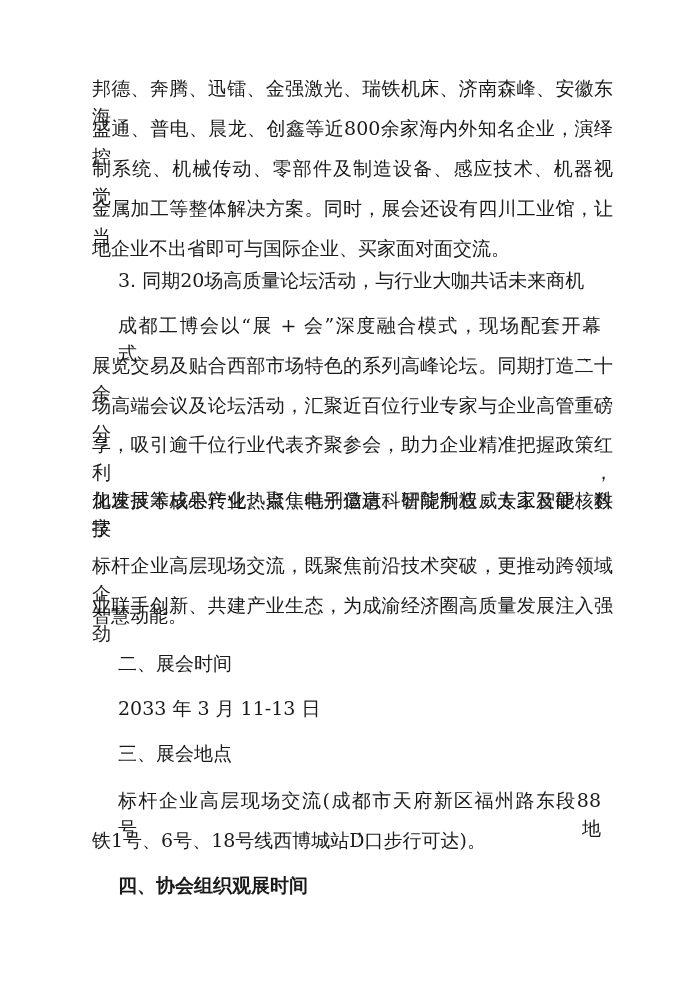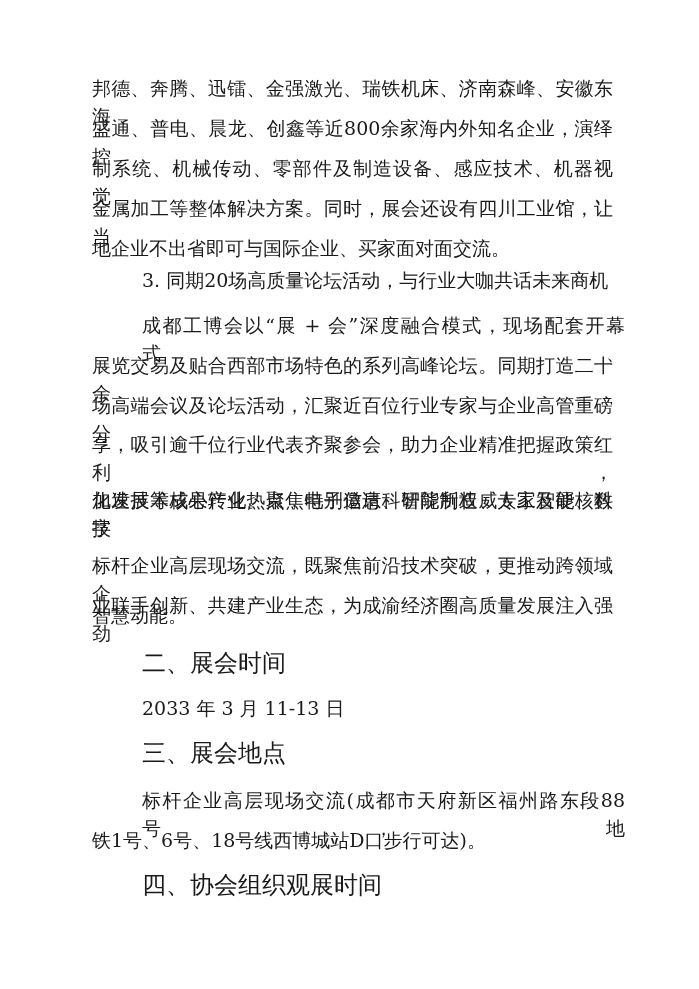--- a/index.html
+++ b/index.html
@@ -11,23 +11,23 @@
     font-size: 19px;
   }
   .line {
     position: absolute; left: 0; width: 521px;
     height: 28px; line-height: 28px;
     white-space: nowrap;
   }
   .justify {
     text-align: justify; text-align-last: justify; white-space: normal;
   }
-  .indent { left: 50px; width: 483px; }
-  .heading { font-family: "DejaVu Sans", "Liberation Sans", sans-serif; font-size: 24px; }
-  .heading.bold { font-weight: normal; }
+  .indent { left: 26px; width: 483px; }
+  .heading { font-family: "DejaVu Sans", "Liberation Sans", sans-serif; font-size: 19px; }
+  .heading.bold { font-weight: bold; }
 </style>
 </head>
 <body>
 
 <div class="page">
 
   <div class="line justify" style="top:74px">邦德、奔腾、迅镭、金强激光、瑞铁机床、济南森峰、安徽东海、</div>
   <div class="line justify" style="top:114px">盛通、普电、晨龙、创鑫等近800余家海内外知名企业，演绎控</div>
   <div class="line justify" style="top:154px">制系统、机械传动、零部件及制造设备、感应技术、机器视觉、</div>
   <div class="line justify" style="top:194px">金属加工等整体解决方案。同时，展会还设有四川工业馆，让当</div>

